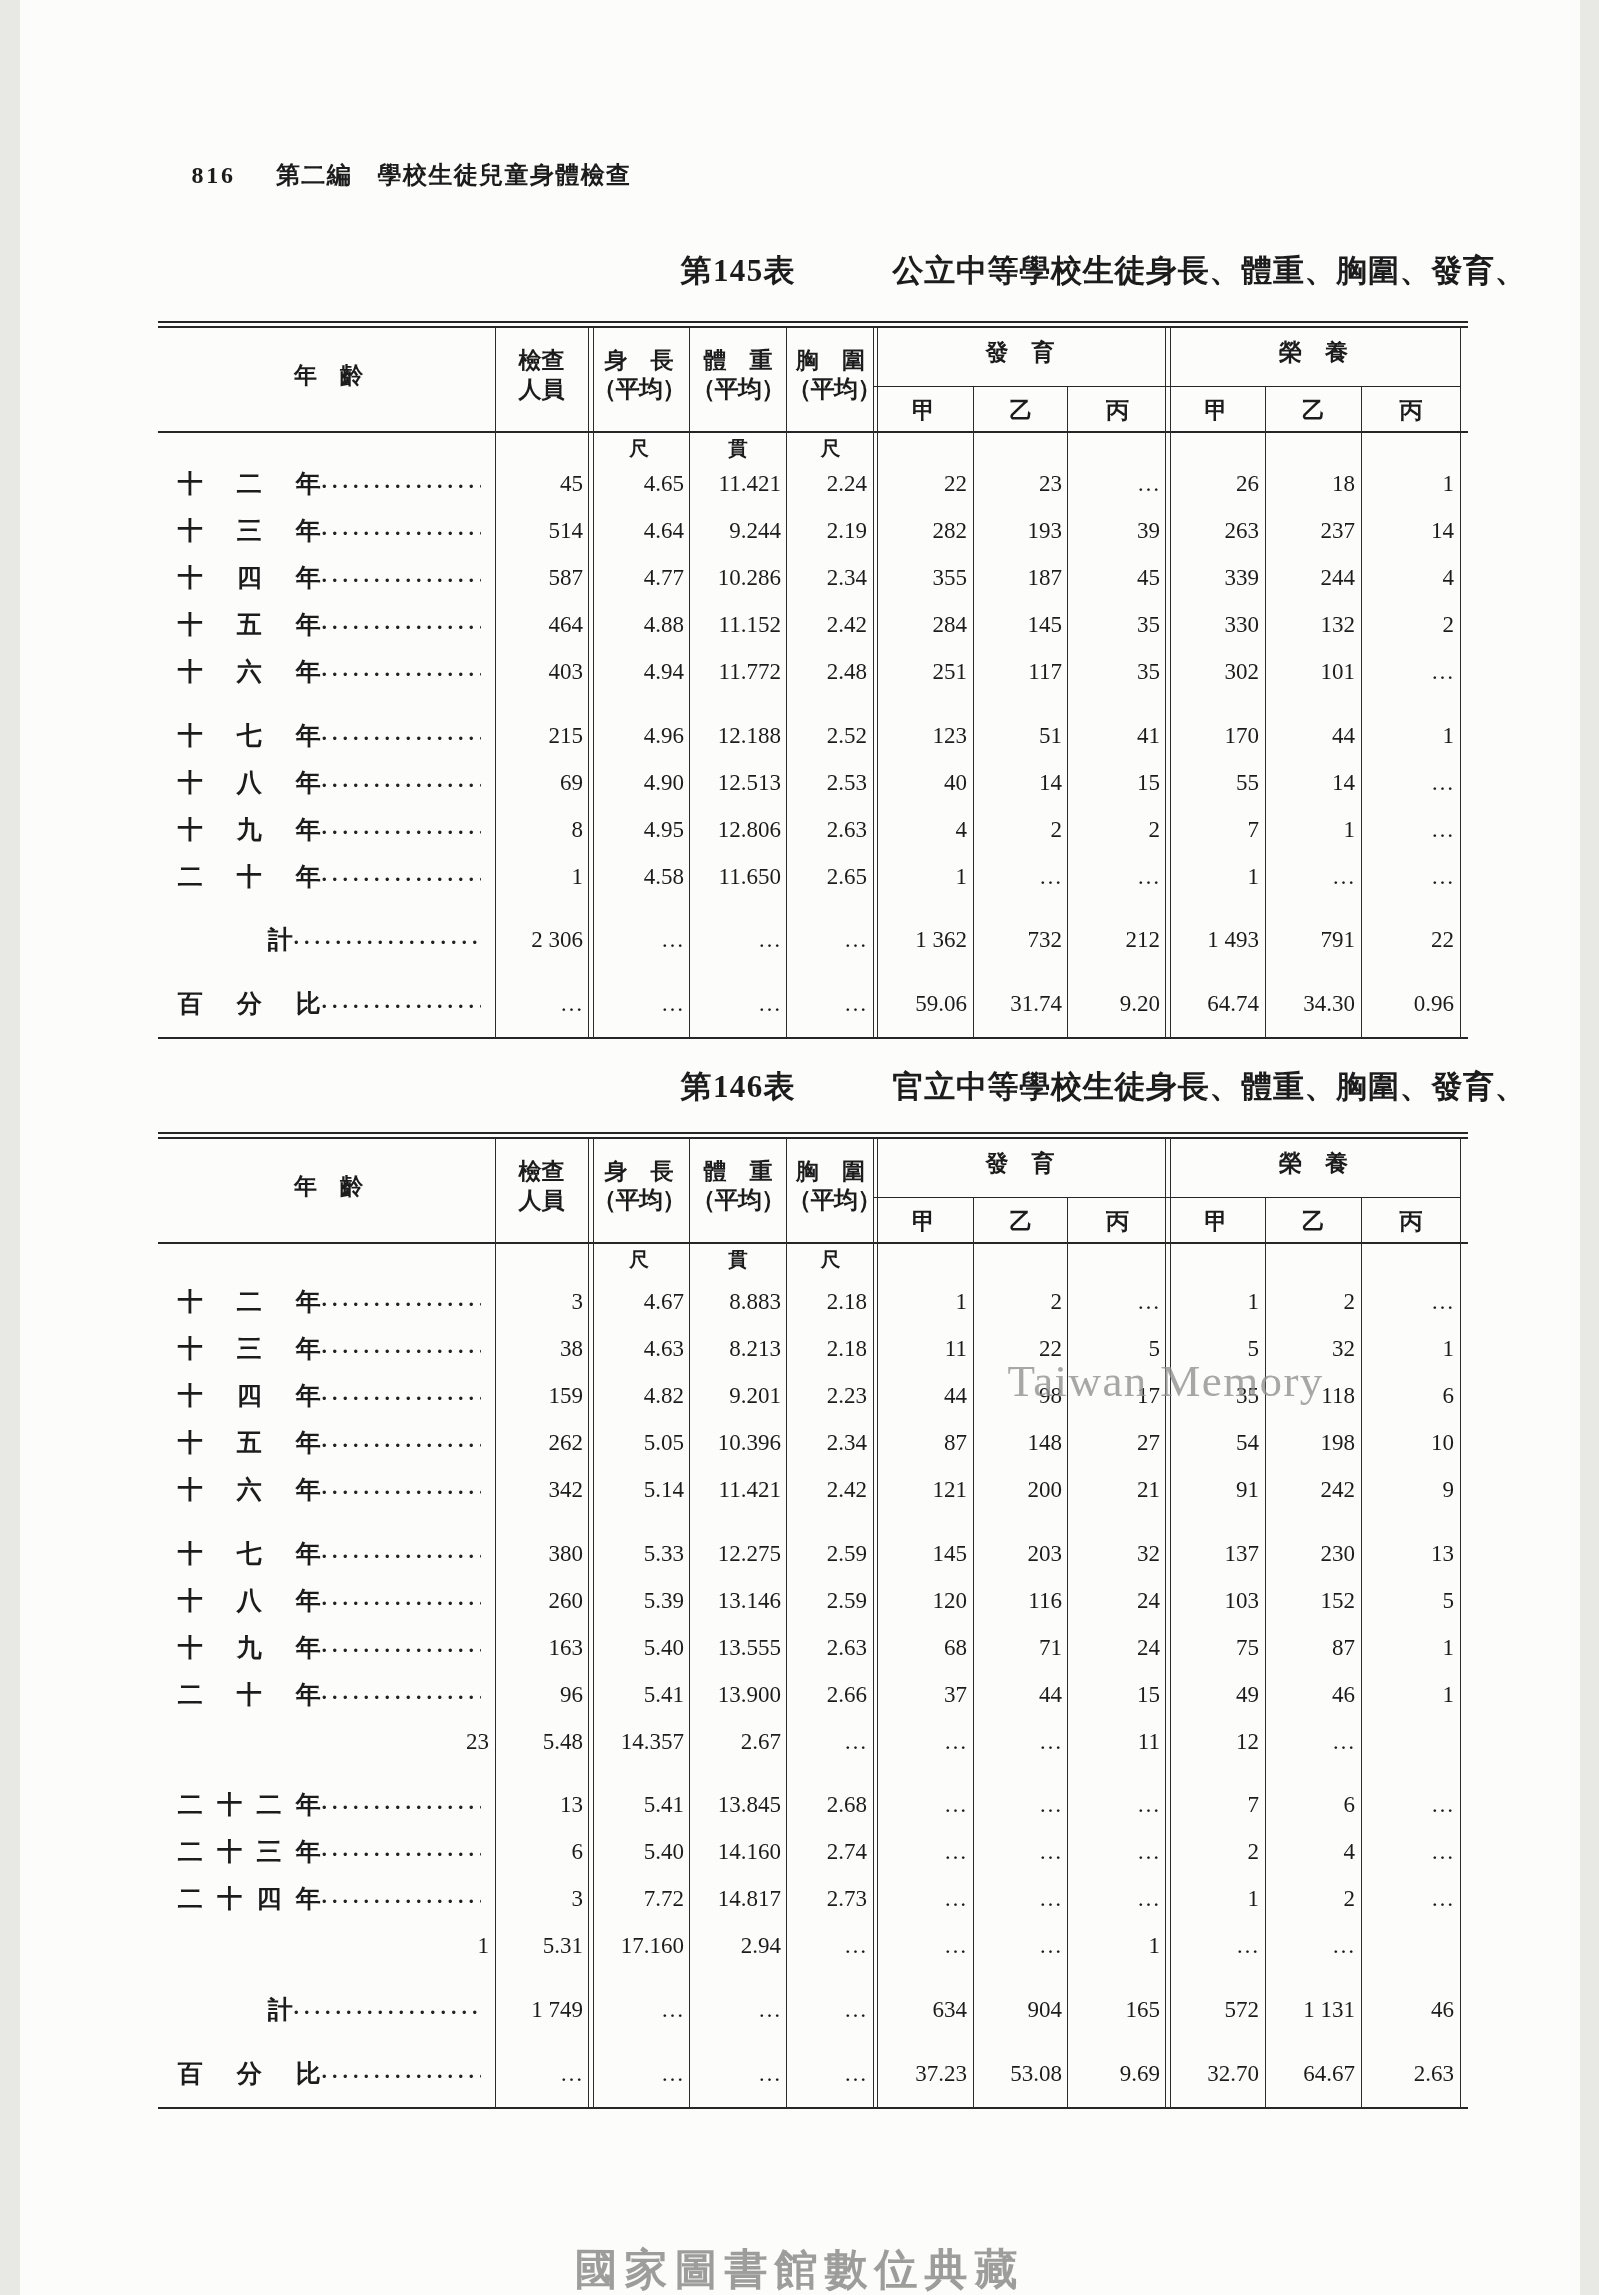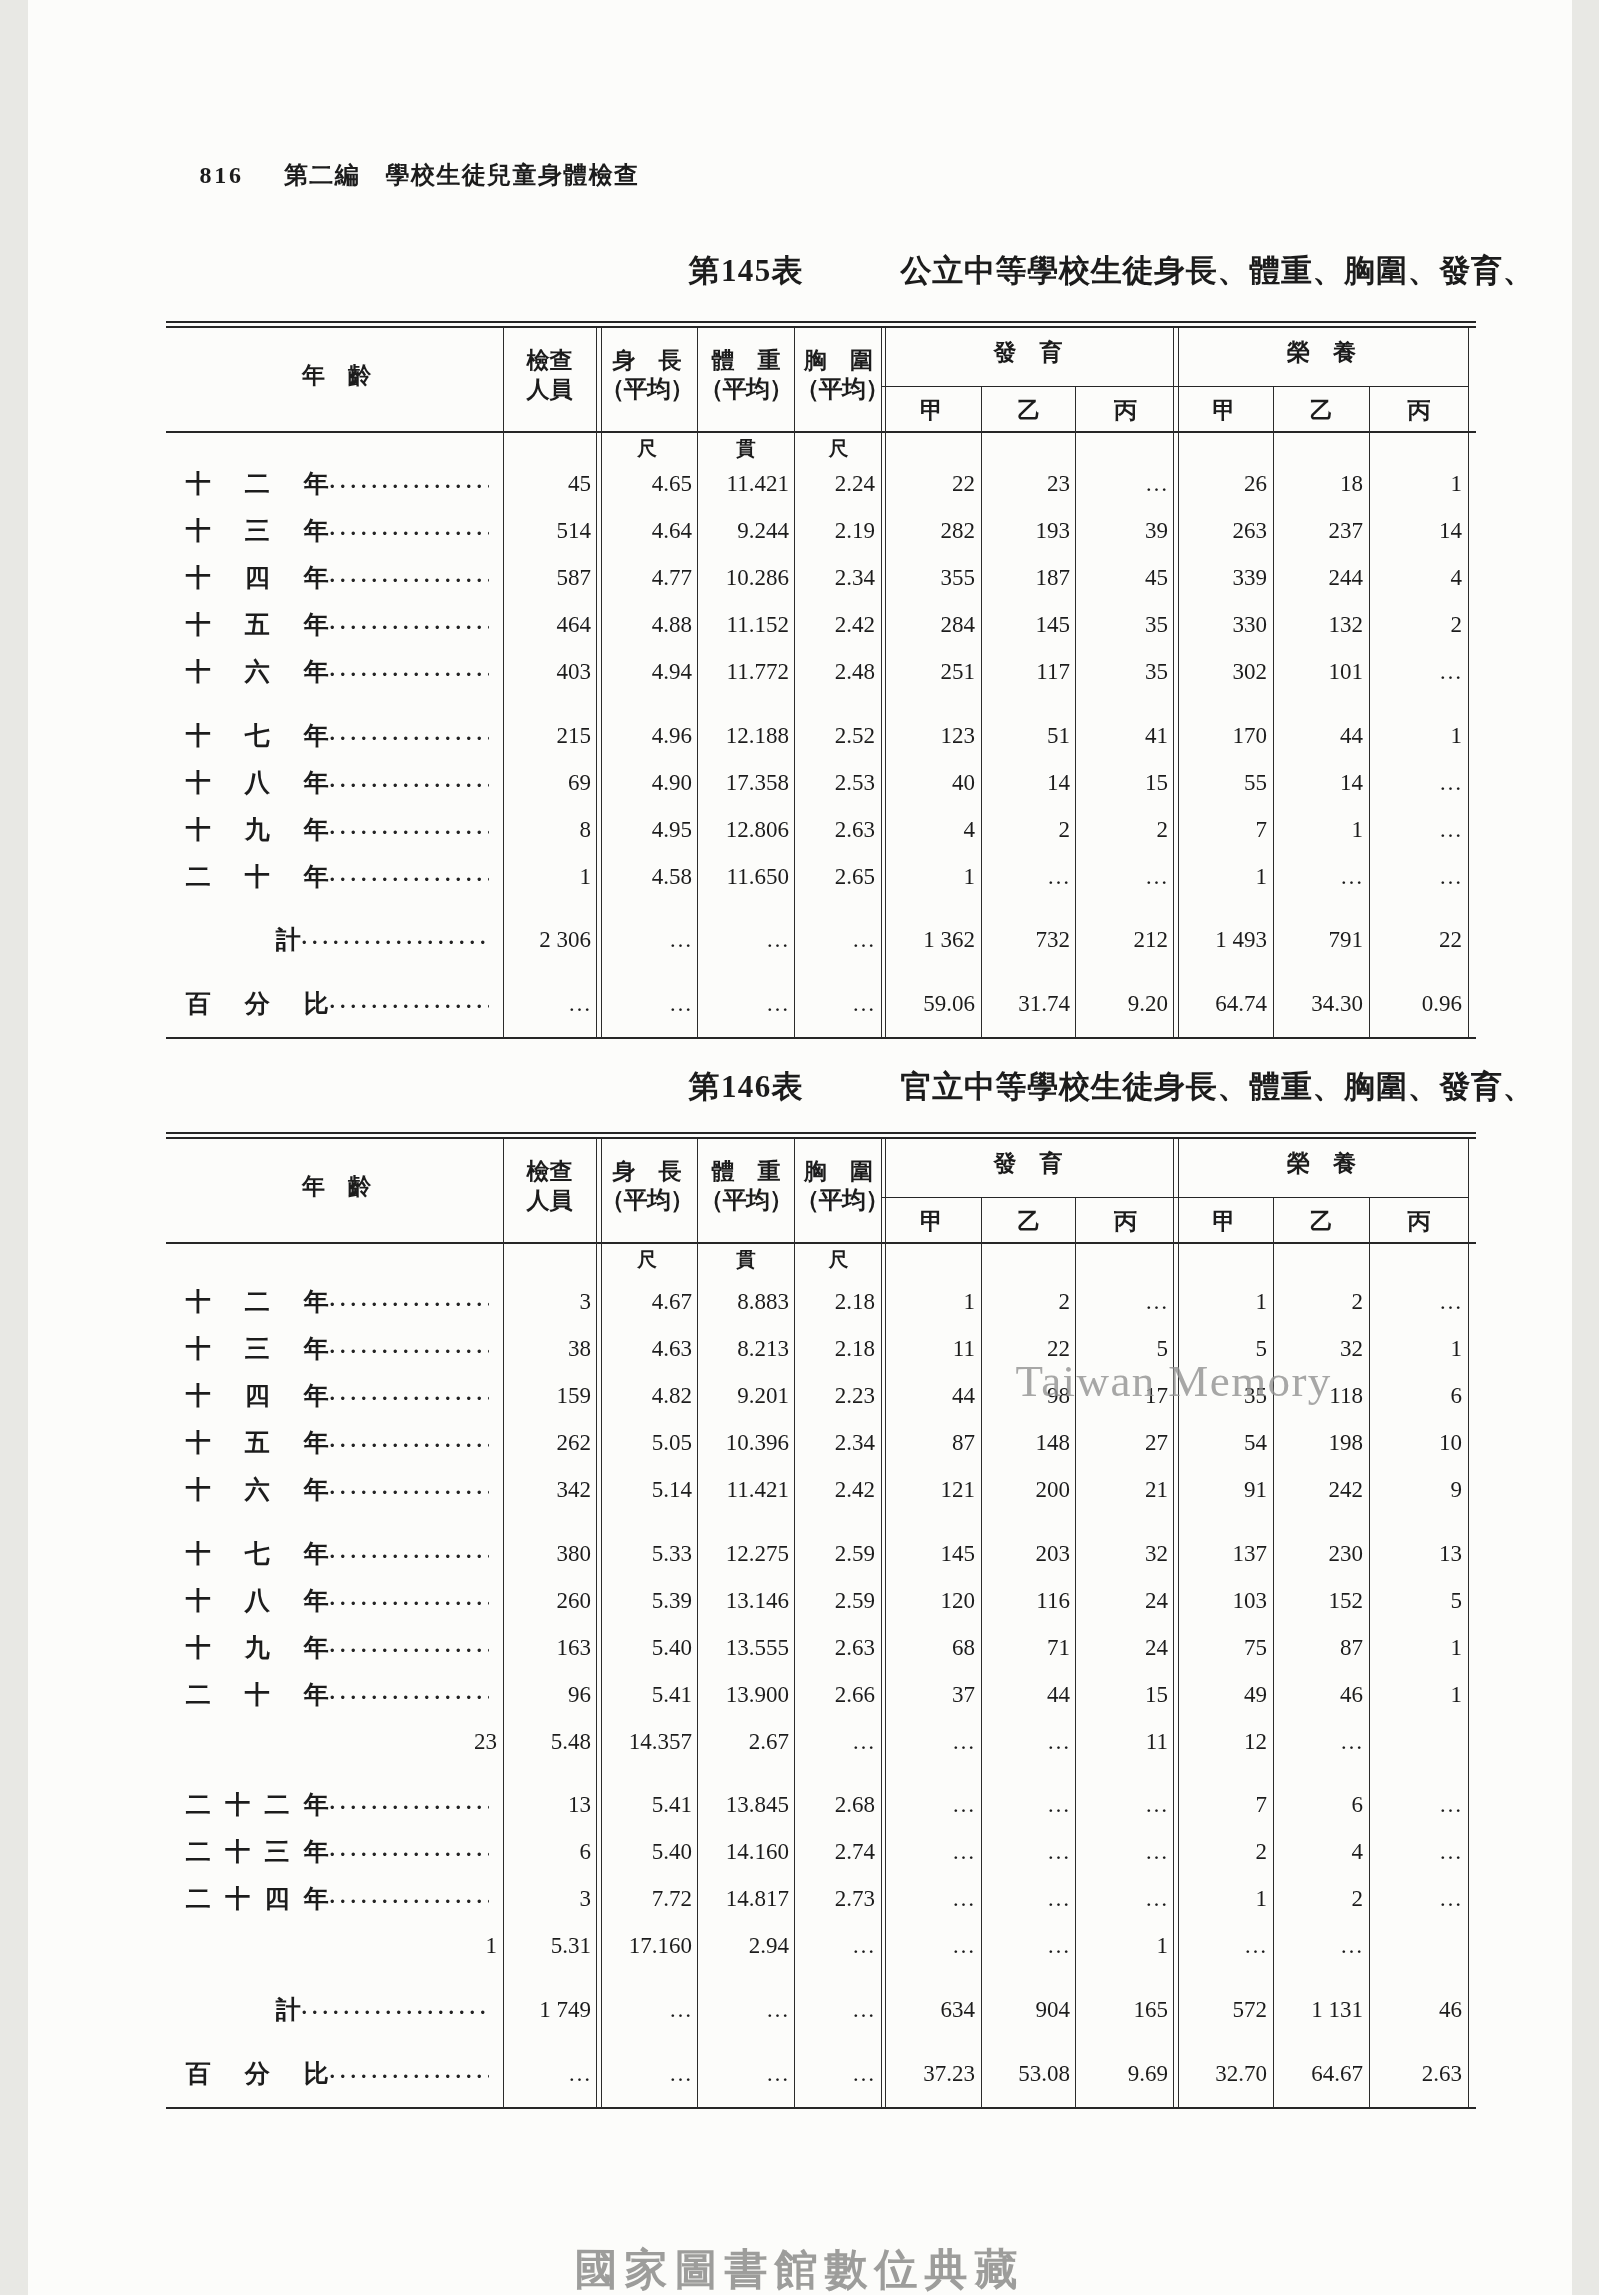--- a/index.html
+++ b/index.html
@@ -1,19 +1,19 @@
 <!DOCTYPE html>
 <html style="font-size:11px"><head>
 <meta charset="utf-8">
 <style>
   html,body{margin:0;padding:0;background:#e8e8e4;}
   .page{
     position:relative;width:1544px;height:2295px;background:#fcfcfa;
     font-family:"Liberation Serif","DejaVu Serif",serif;color:#1c1c1c;
-    overflow:hidden;margin:0 auto;
+    overflow:hidden;margin:0 auto;padding-left:16px;
   }
   
   .pg-head{position:absolute;top:159px;left:172px;font-weight:bold;font-size:24px;letter-spacing:1.4px;white-space:nowrap;}
   .pg-head .no{margin-right:40px;letter-spacing:2.8px;}
   
   .tbl-title{position:absolute;font-weight:bold;font-size:31px;white-space:nowrap;}
   .tbl-title .tno{position:absolute;left:0;top:0;letter-spacing:1.4px;}
   .tbl-title .ttx{position:absolute;left:212px;top:0;letter-spacing:0.7px;}
   
   .dtable{position:absolute;left:143px;width:1298px;}
@@ -219,21 +219,21 @@
           <div class="cell num">44</div>
           <div class="cell num">1</div>
         </div>
         <div class="row">
           <div class="cell age">
             <span class="age-label">十 八 年</span>
             <span class="leaders"></span>
           </div>
         <div class="cell num">69</div>
           <div class="cell num">4.90</div>
-          <div class="cell num">17.358</div>
+          <div class="cell num">12.513</div>
           <div class="cell num">2.53</div>
           <div class="cell num">40</div>
           <div class="cell num">14</div>
           <div class="cell num">15</div>
           <div class="cell num">55</div>
           <div class="cell num">14</div>
           <div class="cell num">…</div>
         </div>
         <div class="row">
           <div class="cell age">

